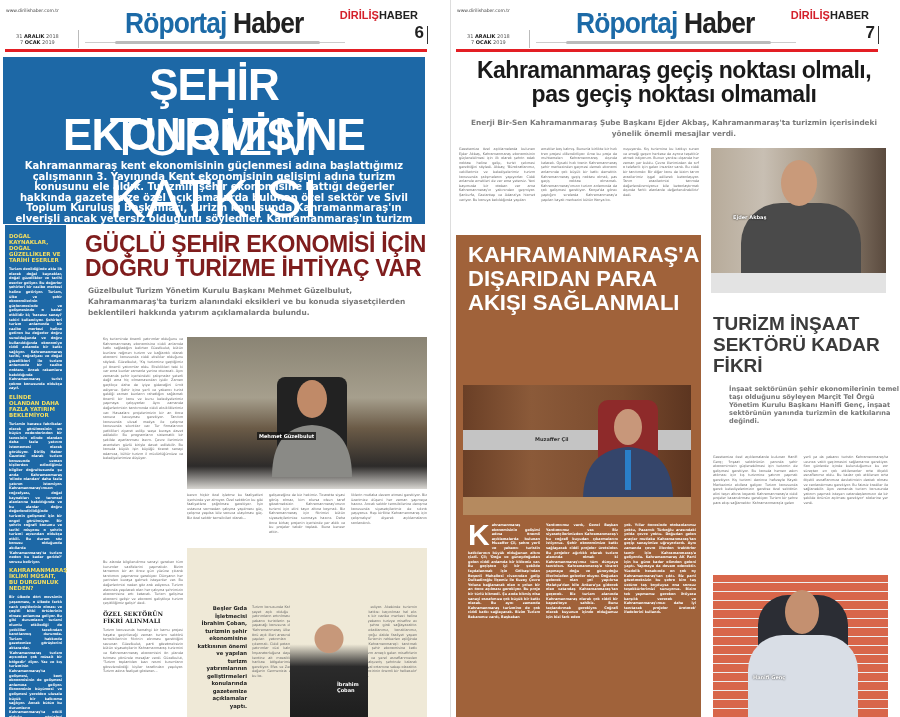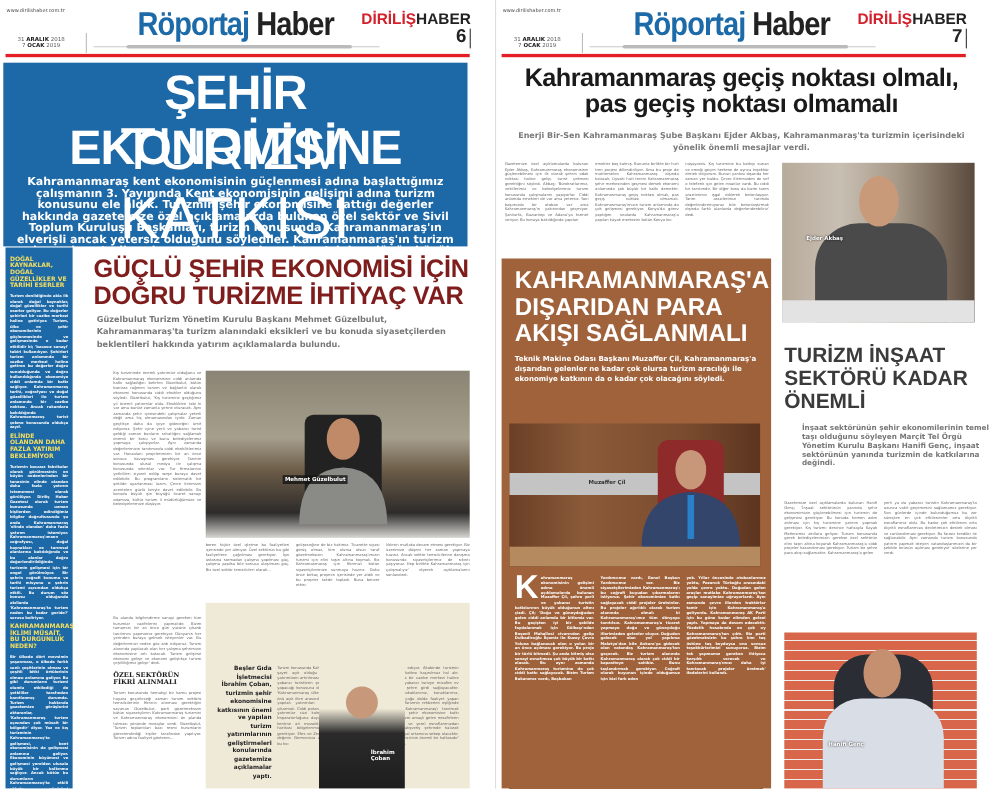--- a/index.html
+++ b/index.html
@@ -11,21 +11,21 @@
   .mast { position: absolute; top: 0; left: 0; width: 450px; height: 36px; }
   .mast .url { position: absolute; top: 8px; left: 6px; font-size: 4.5px; color: #444; }
   .mast .date { position: absolute; top: 33px; left: 16px; font-size: 5px; line-height: 6px; text-align: center; color: #555; }
   .mast .date b { color: #222; }
   .mast .vsep { position: absolute; top: 30px; left: 78px; width: 1px; height: 18px; background: #bbb; }
   .mast .title { position: absolute; top: 6px; left: 125px; font-family: "Liberation Sans", sans-serif; font-weight: bold; font-size: 30px; letter-spacing: -1px; transform: scaleX(0.88); transform-origin: left; }
   .mast .title .a { color: #1c6aa7; }
   .mast .title .b { color: #222; }
   .mast .graybar { position: absolute; top: 41px; left: 115px; width: 205px; height: 3px; background: #bbb; border-radius: 2px; }
   .mast .line1 { position: absolute; top: 42px; left: 85px; width: 260px; height: 1px; background: #ccc; }
-  .mast .brand { position: absolute; top: 9px; right: 22px; font-family: "Liberation Sans", sans-serif; font-weight: bold; font-size: 14px; color: #d4202a; }
+  .mast .brand { position: absolute; top: 9px; right: 32px; font-family: "Liberation Sans", sans-serif; font-weight: bold; font-size: 11px; color: #d4202a; }
   .mast .brand span { color: #222; }
   .mast .pnum { position: absolute; top: 23px; right: 26px; font-family: "Liberation Sans", sans-serif; font-weight: bold; font-size: 17px; color: #222; }
   .mast .pbar { position: absolute; top: 26px; right: 22px; width: 1px; height: 18px; background: #333; }
   .mast .redline { position: absolute; top: 49px; left: 5px; width: 422px; height: 3px; background: #e31e24; }
   .tiny { font-size: 3.4px; line-height: 4.6px; color: #666; text-align: justify; }
   .tiny.w { color: #fff; font-weight: bold; }
 
   
   .hero { position: absolute; top: 57px; left: 3px; width: 422px; height: 167px; background: #1d68a6; }
   .hero .h1 { position: absolute; top: 3px; left: 0; width: 100%; text-align: center; font-family: "Liberation Sans", sans-serif; font-weight: bold; font-size: 44px; color: #fff; letter-spacing: -1px; }
@@ -176,40 +176,39 @@
   </div>
   <div class="photo p-ejder">
     <div class="suit"></div>
     <div class="face"></div>
     <div class="desk"></div>
     <div class="cap" style="left:20px; top:65px; background:none; text-shadow:0 0 2px #000;">Ejder Akbaş</div>
   </div>
 
   <div class="brown">
     <div class="t">KAHRAMANMARAŞ'A DIŞARIDAN PARA AKIŞI SAĞLANMALI</div>
-    <div class="l">Teknik Makine Odası Başkanı Muzaffer Çil, Kahramanmaraş'a dışarıdan gelenler ne kadar çok olursa turizm aracılığı ile ekonomiye katkının da o kadar çok olacağını söyledi.</div>
     <div class="cols">
       <div class="tiny w"><span class="dropcap">K</span><span>ahramanmaraş ekonomisinin gelişimi adına önemli açıklamalarda bulunan Muzaffer Çil, şehre yerli ve yabancı turistin katkılarının büyük olduğunun altını çizdi. Çil; 'Doğu ve güneydoğudan gelen ciddi anlamda bir kitlemiz var. Bu geçişten iyi bir şekilde faydalanmak için Gölbaşı'ndan Beşenli Mahallesi civarından gelip Dulkadiroğlu İlçemiz ile Kuzey Çevre Yoluna bağlanacak olan o yolun bir an önce açılması gerekiyor. Bu proje bir türlü bitmedi. Şu anda bitmiş olsa sanayi esnafımıza çok büyük bir katkı olacak. Bu aynı zamanda Kahramanmaraş turizmine de çok ciddi katkı sağlayacak. Bizim Turizm Bakanımız vardı, Başbakan</span></div>
       <div class="tiny w">Yardımcımız vardı, Genel Başkan Yardımcımız var. Biz siyasetçilerimizden Kahramanmaraş'ı bu coğrafi kuyudan çıkarmalarını istiyoruz. Şehir ekonomimize katkı sağlayacak ciddi projeler üretsinler. Bu projeler ağırlıklı olarak turizm alanında olmalı ki Kahramanmaraş'ımız tüm dünyaya tanıtılsın. Kahramanmaraş'a ticaret yapmaya doğu ve güneydoğu illerimizden gelenler oluyor. Doğudan gelecek olan yol yapılırsa Malatya'dan bile Ankara'ya gidecek olan vatandaş Kahramanmaraş'tan geçecek. Biz turizm alanında Kahramanmaraş olarak çok ciddi bir kapasiteye sahibiz. Bunu taçlandırmak gerekiyor. Coğrafi olarak kuyunun içinde olduğumuz için bizi fark eden</div>
       <div class="tiny w">yok. Yıllar öncesinde otobanlarımız yoktu, Pazarcık Türkoğlu arasındaki yolda çevre yoktu. Doğudan gelen araçlar mutlaka Kahramanmaraş'tan geçip sanayimize uğruyorlardı. Aynı zamanda çevre illerden traktörler tamir için Kahramanmaraş'a geliyordu. Kahramanmaraş AK Parti için bu güne kadar elimden geleni yaptı. Yapmaya da devam edecektir. Yüzdelik hesabında en çok oy Kahramanmaraş'tan çıktı. Biz parti gözetmeksizin bu şehre kim taş üstüne taş koyduysa ona sonsuz teşekkürlerimizi sunuyoruz. Bizim tek yapmamız gereken ihtiyaca karşılık verecek ve Kahramanmaraş'ımızı daha iyi tanıtacak projeler üretmek' ifadelerini kullandı.</div>
     </div>
   </div>
   <div class="photo p-muz">
     <div class="shelf"></div>
     <svg class="man" viewBox="0 0 90 105">
       <rect x="15" y="5" width="60" height="70" rx="10" fill="#8e2a2a"></rect>
       <ellipse cx="45" cy="32" rx="14" ry="18" fill="#c8977a"></ellipse>
       <path d="M0 105 Q0 55 45 52 Q90 55 90 105 Z" fill="#34456b"></path>
       <rect x="42" y="55" width="6" height="40" fill="#2a7fc9"></rect>
     </svg>
     <div class="deskline"></div>
     <div class="cap" style="left:70px; top:50px; background:none; color:#333;">Muzaffer Çil</div>
   </div>
 
-  <div class="r2-title">TURİZM İNŞAAT SEKTÖRÜ KADAR ÖNEMLİ</div>
+  <div class="r2-title">TURİZM İNŞAAT SEKTÖRÜ KADAR FİKRİ</div>
   <div class="r2-lead">İnşaat sektörünün şehir ekonomilerinin temel taşı olduğunu söyleyen Marçit Tel Örgü Yönetim Kurulu Başkanı Hanifi Genç, inşaat sektörünün yanında turizmin de katkılarına değindi.</div>
   <div class="r2-body">
     <div class="tiny">Gazetemize özel açıklamalarda bulunan Hanifi Genç; 'İnşaat sektörünün yanında şehir ekonomimizin güçlenebilmesi için turizmin de gelişmesi gerekiyor. Bu konuda hemen adım atılması için kış turizmine yatırım yapmak gerekiyor. Kış turizmi denince hafızayla Kayak Merkezimiz akıllara geliyor. Turizm konusunda gerek belediyelerimizin gerekse özel sektörün elini taşın altına koyarak Kahramanmaraş'a ciddi projeler kazandırması gerekiyor. Turizm bir şehre para akışı sağlamaktır. Kahramanmaraş'a gelen</div>
     <div class="tiny">yerli ya da yabancı turistin Kahramanmaraş'ta uzunca vakit geçirmesini sağlamamız gerekiyor. Son günlerde içinde bulunduğumuz bu zor süreçten en çok etkilenenler orta ölçekli esnaflarımız oldu. Bu kadar çok etkilenen orta ölçekli esnaflarımıza devletimizin destek olması ve canlandırması gerekiyor. Bu faizsiz krediler ile sağlanabilir. Aynı zamanda turizm konusunda yatırım yapmak isteyen vatandaşlarımızın da bir şekilde önünün açılması gerekiyor' sözlerine yer verdi.</div>
   </div>
   <div class="photo p-hanifi">
     <div class="chair"></div>
     <div class="shirt"></div>
     <div class="face"></div>
     <div class="cap" style="left:38px; top:98px; background:none; text-shadow:0 0 2px #000;">Hanifi Genç</div>

